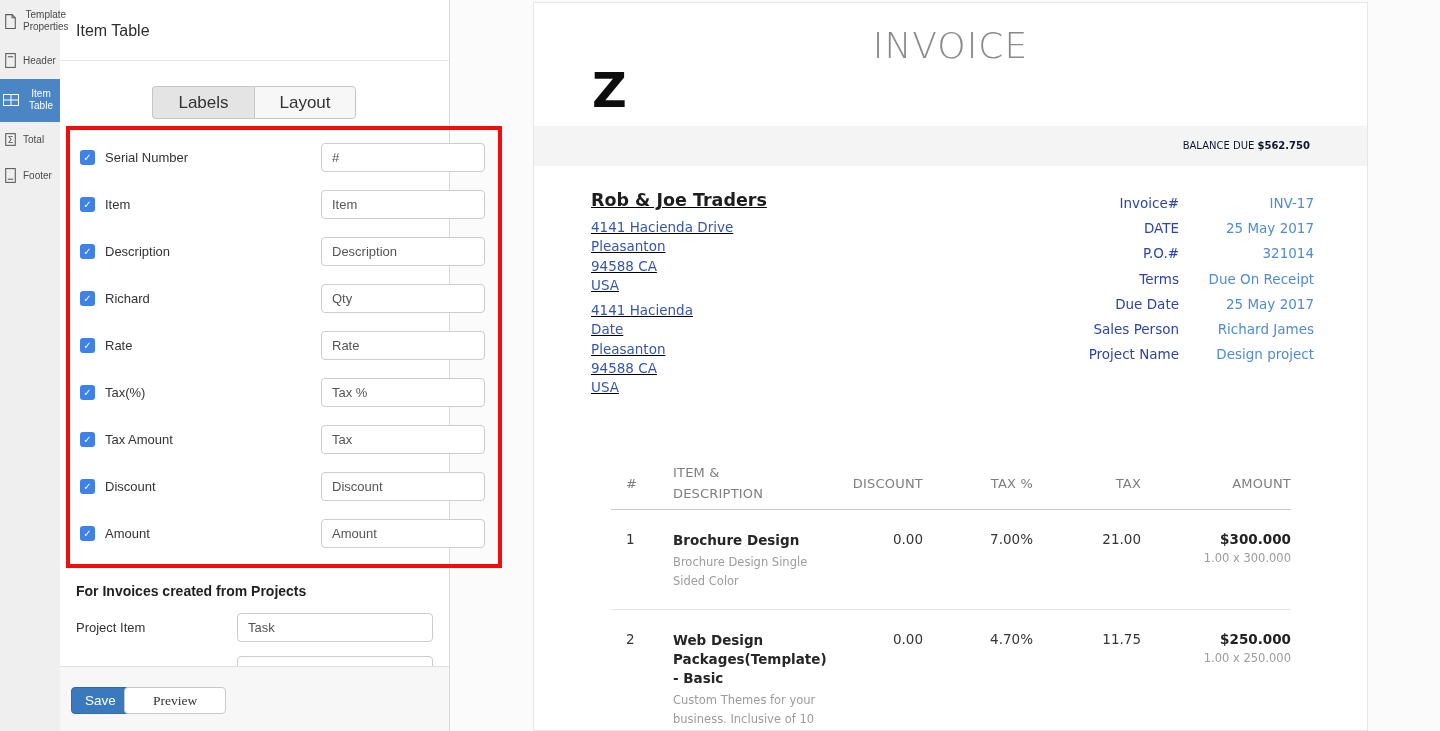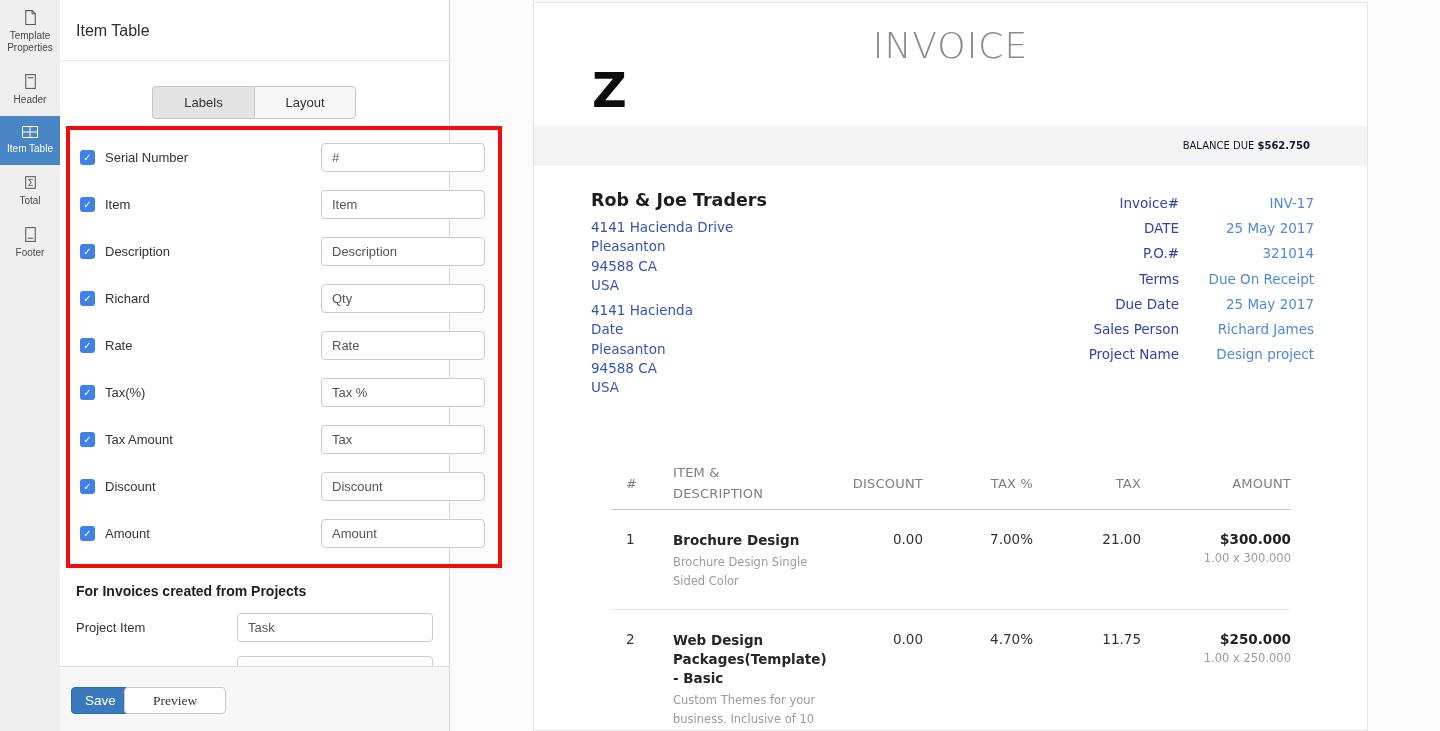--- a/index.html
+++ b/index.html
@@ -1,32 +1,32 @@
 <!DOCTYPE html>
 <html><head>
 <meta charset="utf-8">
 <style>
   * { margin:0; padding:0; box-sizing:border-box; }
   html,body { width:1440px; height:731px; overflow:hidden; }
   body { font-family:"Liberation Sans", sans-serif; background:#fbfbfb; position:relative; }
 
   
   .iconbar { position:absolute; left:0; top:0; width:60px; height:731px; background:#efefef; z-index:5; }
-  .iconbar-item { width:60px; padding:9px 2px 10px; display:flex; flex-direction:column; align-items:center; gap:4px; cursor:pointer; color:#5a5a5a; }
+  .iconbar-item { width:60px; padding:9px 2px 10px; display:flex; flex-direction:row; align-items:center; gap:4px; cursor:pointer; color:#5a5a5a; }
   .iconbar-item .ib-label { font-size:10px; line-height:12px; text-align:center; color:#4a4a4a; }
   .iconbar-item.selected { background:#4a86c6; color:#fff; }
   .iconbar-item.selected .ib-label { color:#fff; }
   .ib-icon svg { display:block; }
 
   
   .panel { position:absolute; left:60px; top:0; width:390px; height:731px; background:#fff; border-right:1px solid #d9d9d9; z-index:4; }
   .panel-title { position:absolute; left:16px; top:22px; font-size:16px; color:#2e2e2e; }
   .panel-divider { position:absolute; left:0; top:60px; width:100%; height:1px; background:#e7e7e7; }
   .tabs { position:absolute; left:92px; top:86px; display:flex; }
-  .tab { width:102px; height:33px; display:flex; align-items:center; justify-content:center; font-size:13px; color:#333; border:1px solid #c6c6c6; background:#f7f7f7; cursor:pointer; }
+  .tab { width:102px; height:33px; display:flex; align-items:center; justify-content:center; font-size:17px; color:#333; border:1px solid #c6c6c6; background:#f7f7f7; cursor:pointer; }
   .tab.selected { background:#e4e4e4; }
   .tab:first-child { border-radius:4px 0 0 4px; border-right:none; }
   .tab:last-child { border-radius:0 4px 4px 0; }
 
   .redbox { position:absolute; left:6px; top:126px; width:436px; height:442px; border:4px solid #f20d0d; padding:4px 13px 0 10px; }
   .field-row { height:47px; display:flex; align-items:center; }
   .cbx { width:15px; height:15px; background:#3e82e7; border-radius:3px; position:relative; flex:0 0 15px; cursor:pointer; }
   .cbx::after { content:"✓"; position:absolute; left:0; top:0; width:15px; height:15px; color:#fff; font-size:10px; line-height:15px; text-align:center; }
   .field-label { font-size:13px; color:#333; margin-left:10px; flex:1; }
   .field-input { width:164px; height:29px; border:1px solid #ccc; border-radius:4px; font-size:13px; color:#555; padding:0 10px; font-family:"Liberation Sans", sans-serif; background:#fff; }
@@ -44,21 +44,21 @@
   .preview { position:absolute; left:451px; top:0; width:989px; height:731px; background:#fbfbfb; }
   .paper { position:absolute; left:82px; top:2px; width:835px; height:729px; background:#fff; border:1px solid #e6e6e6; font-family:"DejaVu Sans", sans-serif; overflow:hidden; }
 
   .inv-title { position:absolute; top:22px; left:0; width:100%; text-align:center; font-size:36px; font-weight:300; letter-spacing:1px; color:#8a8a8a; }
   .inv-logo { position:absolute; top:64px; left:58px; font-size:48px; line-height:46px; font-weight:800; color:#0d0d0d; }
   .balance-bar { position:absolute; top:123px; left:0; width:100%; height:40px; background:#f4f4f5; }
   .balance-text { position:absolute; right:57px; top:0; line-height:40px; font-size:10px; color:#0f172a; }
   .balance-text b { font-weight:700; }
 
   .inv-content { position:absolute; top:187px; left:57px; right:53px; display:flex; }
-  .addr-col { width:240px; }
+  .addr-col { width:240px;text-decoration:underline; }
   .company { font-size:17.5px; font-weight:700; color:#1d1d1d; line-height:20px; }
   .addr-line { font-size:13.5px; line-height:19.3px; color:#3355b1; }
   .bill-addr { margin-top:8px; }
   .shipto { margin-top:20px; font-size:13.5px; line-height:19px; color:#3355b1; }
   .ship-addr { margin-top:6px; }
 
   .meta-col { margin-left:auto; width:275px; }
   .meta-row { height:25.3px; display:flex; align-items:center; }
   .meta-label { flex:1; text-align:right; font-size:13.5px; color:#2c44a7; }
   .meta-value { width:135px; text-align:right; font-size:13.5px; color:#4e8bd5; }

